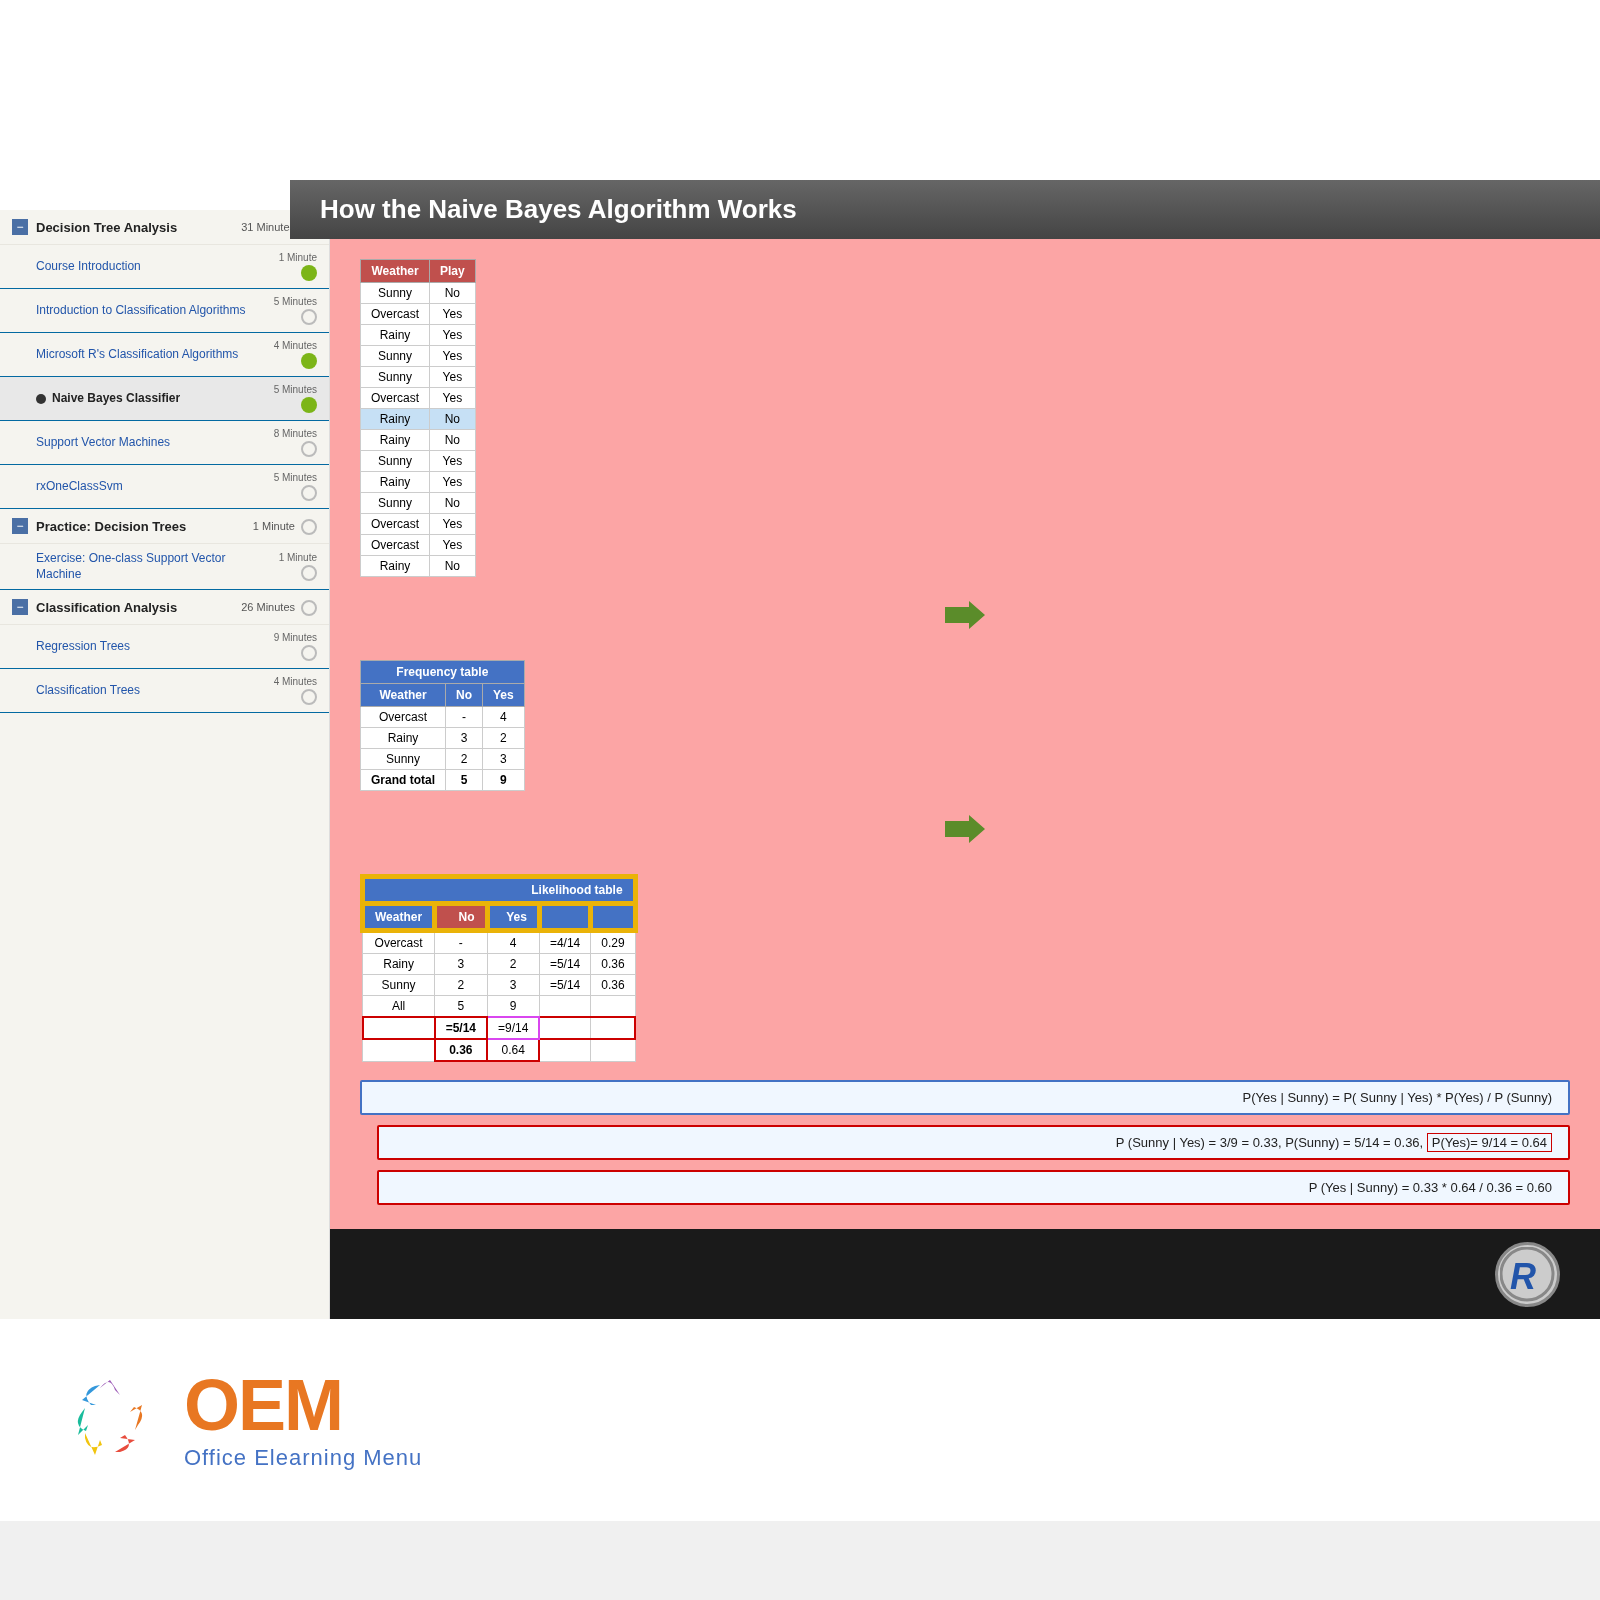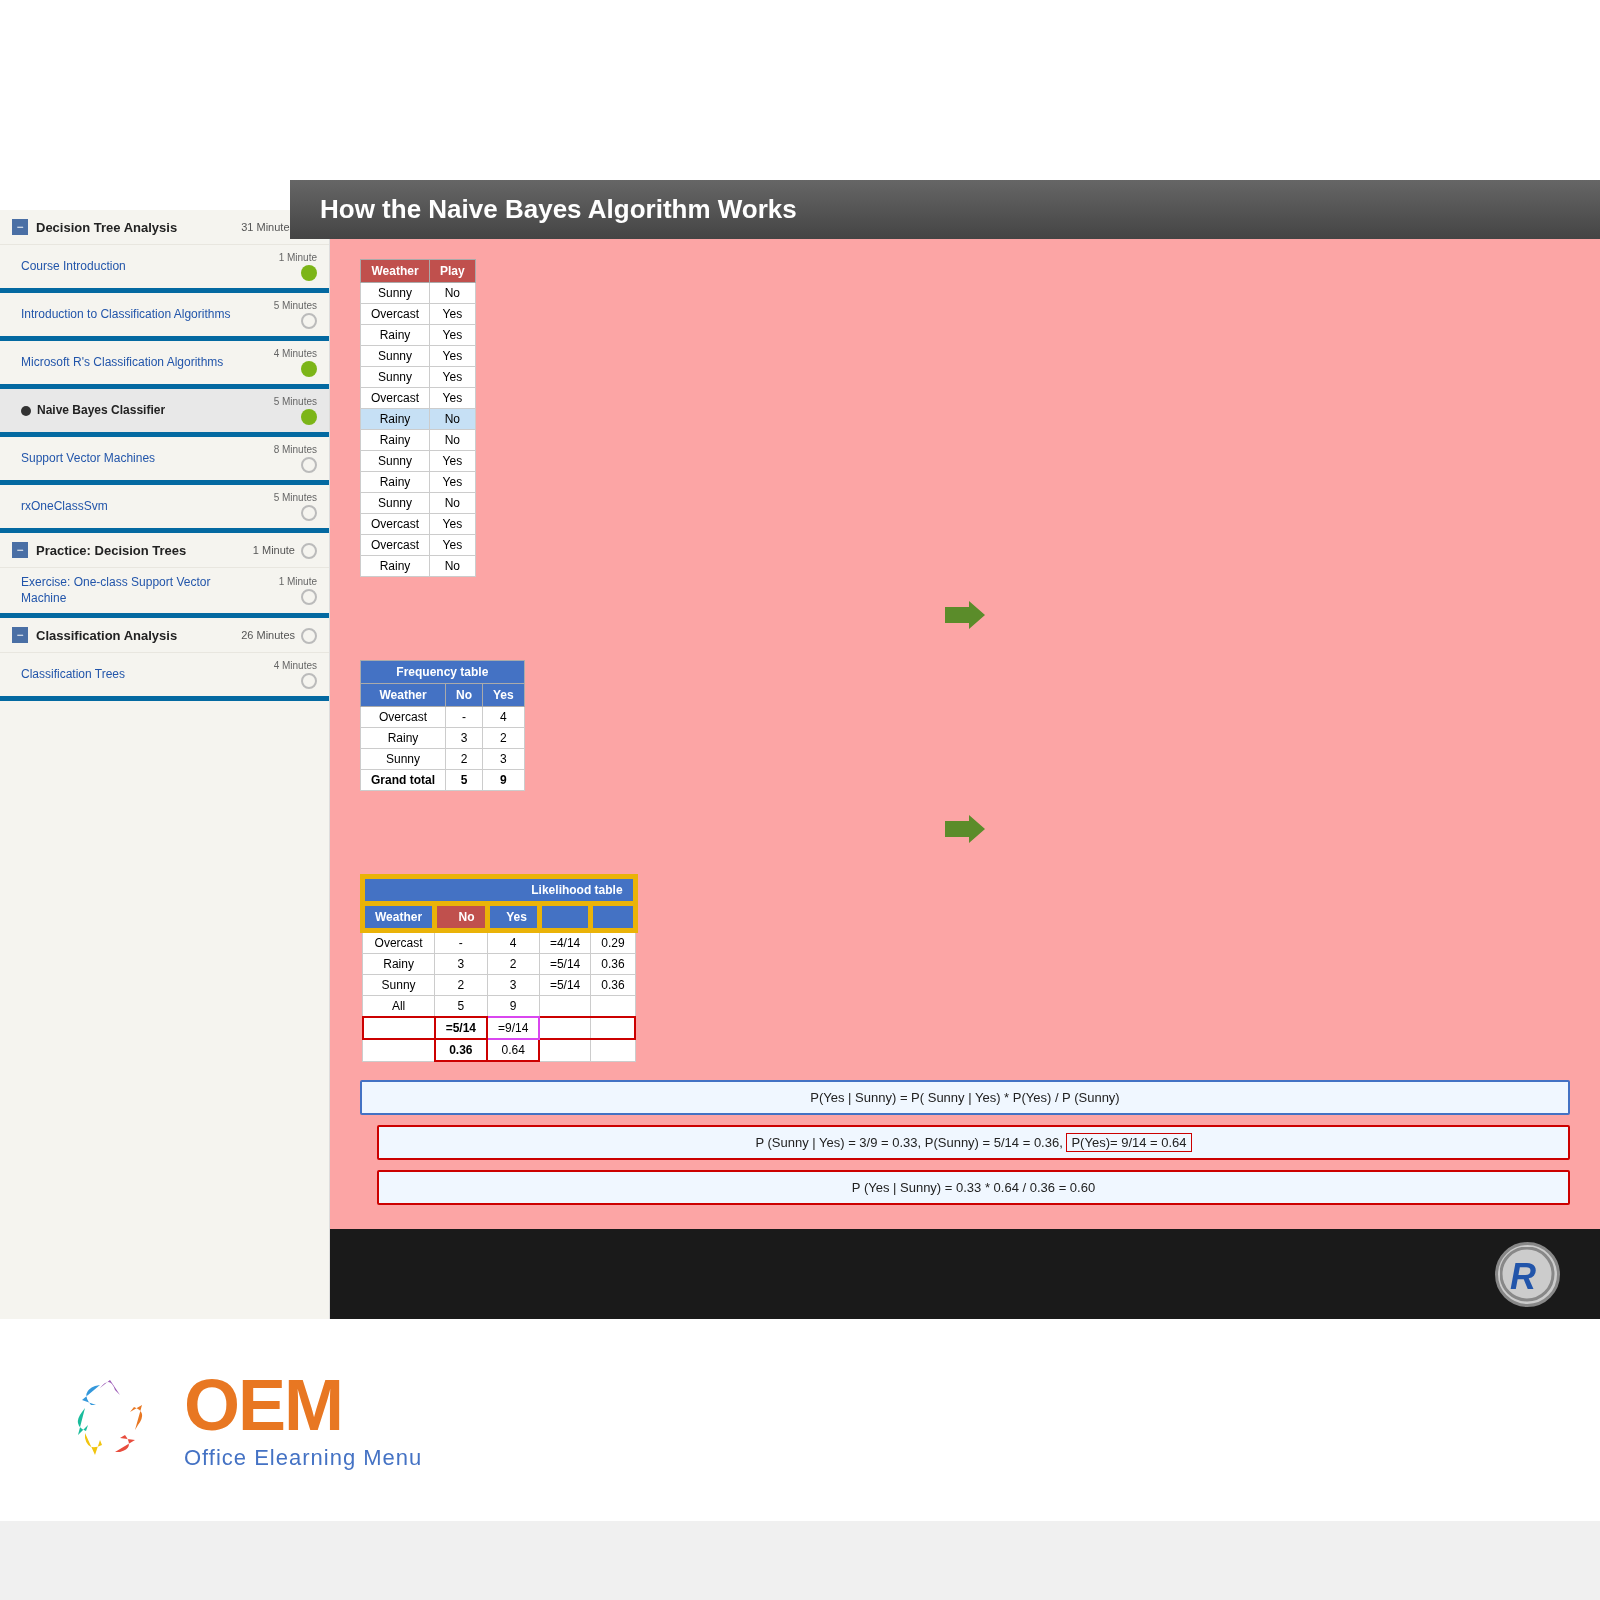--- a/index.html
+++ b/index.html
@@ -62,22 +62,22 @@
       align-items: center;
       justify-content: center;
       flex-shrink: 0;
       margin-right: 8px;
     }
 
     .sidebar-item {
       display: flex;
       align-items: center;
       justify-content: space-between;
-      padding: 7px 12px 7px 21px;
-      border-bottom: 5px solid #0369a1;
+      padding: 7px 12px 7px 36px;
+      border-bottom: 1px solid #0369a1;
       cursor: pointer;
     }
 
     .sidebar-item-label {
       font-size: 12px;
       color: #2255aa;
       flex: 1;
       line-height: 1.3;
     }
 
@@ -240,21 +240,21 @@
       gap: 10px;
       margin-top: 16px;
     }
 
     .formula-box {
       border: 2px solid #4472c4;
       background: #f0f7ff;
       padding: 8px 16px;
       font-size: 13px;
       color: #222;
-      text-align: center;
+      text-align: right;
       border-radius: 2px;
     }
 
     .formula-box.red-border-box {
       border-color: #c00;
       margin-left: 17px;
     }
 
     .formula-inner-red {
       display: inline;
@@ -417,20 +417,27 @@
         </div>
       </div>
 
       <div class="section-header-row">
         <div class="sidebar-minus-icon">−</div>
         <div class="sidebar-section-title">Classification Analysis</div>
         <div class="sidebar-section-minutes">26 Minutes</div>
         <div class="circle-icon circle-outline"></div>
       </div>
 
+      <div class="sidebar-item">
+        <span class="sidebar-item-label">Regression Trees</span>
+        <div class="sidebar-item-right">
+          <span class="sidebar-item-minutes">9 Minutes</span>
+          <span class="circle-icon circle-outline"></span>
+        </div>
+      </div>
 
       <div class="sidebar-item">
         <span class="sidebar-item-label">Classification Trees</span>
         <div class="sidebar-item-right">
           <span class="sidebar-item-minutes">4 Minutes</span>
           <span class="circle-icon circle-outline"></span>
         </div>
       </div>
 
     </div>

